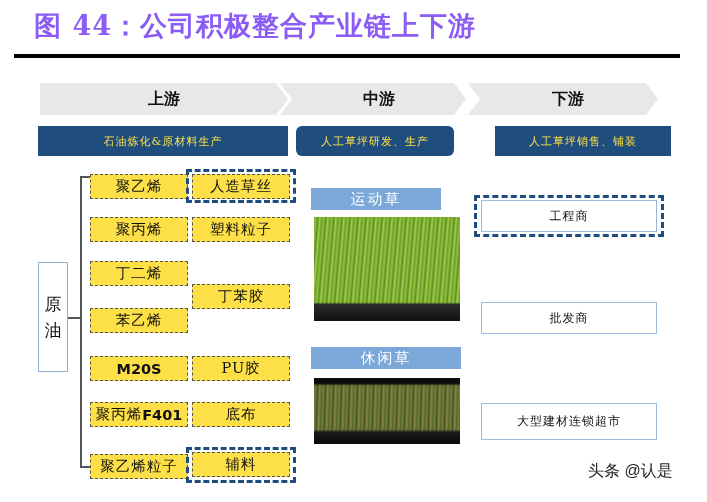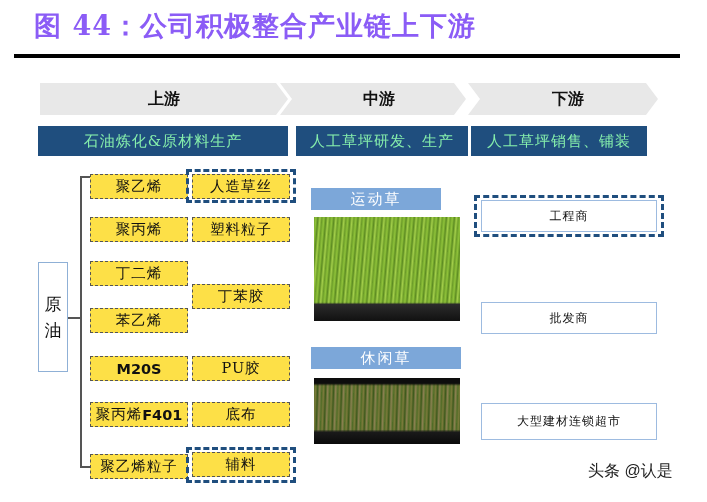--- a/index.html
+++ b/index.html
@@ -9,25 +9,25 @@
   .title { left:34px; top:8px; font-size:27px; font-weight:bold; color:#8b5cf6; letter-spacing:1px;
            font-family:"DejaVu Serif","Liberation Serif",serif; white-space:nowrap; }
   .title-rule { left:14px; top:54px; width:666px; height:4px; background:#000; }
 
   .stage { top:83px; height:32px; background:#e8e8e8; display:flex; align-items:center; justify-content:center;
            font-weight:bold; font-size:16px; font-family:"DejaVu Sans","Liberation Sans",sans-serif; color:#111; }
   .stage.s1 { left:40px; width:248px; clip-path:polygon(0 0, 236px 0, 100% 50%, 236px 100%, 0 100%); }
   .stage.s2 { left:280px; width:186px; clip-path:polygon(0 0, 174px 0, 100% 50%, 174px 100%, 0 100%, 12px 50%); padding-left:12px; }
   .stage.s3 { left:468px; width:190px; clip-path:polygon(0 0, 178px 0, 100% 50%, 178px 100%, 0 100%, 12px 50%); padding-left:10px; }
 
-  .band { top:126px; height:30px; background:#1f4e7e; color:#86efac; display:flex; align-items:center; justify-content:center;
-          font-size:15px; letter-spacing:1px; white-space:nowrap; }
+  .band { top:126px; height:30px; background:#1f4e7e; color:#fde047; display:flex; align-items:center; justify-content:center;
+          font-size:11px; letter-spacing:1px; white-space:nowrap; }
   .band.b1 { left:38px; width:250px; }
-  .band.b2 { left:296px; width:172px; }
-  .band.b3 { left:471px; width:176px; }
+  .band.b2 { left:296px; width:158px;border-radius:6px; }
+  .band.b3 { left:495px; width:176px; }
 
   .dbox { border:1.4px dashed #555; display:flex; align-items:center; justify-content:center;
           font-size:14.5px; background:#fde047; white-space:nowrap; letter-spacing:1px; }
   .dbox .sans { font-family:"DejaVu Sans","Liberation Sans",sans-serif; font-weight:bold; letter-spacing:0; }
   .hl { border:3px dashed #1f4e7e; }
 
   .root { left:38px; top:262px; width:30px; height:110px; border:1.5px solid #8fb0d6; display:flex; flex-direction:column;
           align-items:center; justify-content:center; font-size:17px; line-height:26px; background:#fff; }
   .vline { left:80px; top:176px; width:1.5px; height:291px; background:#555; }
   .hline { height:1.5px; background:#555; }

